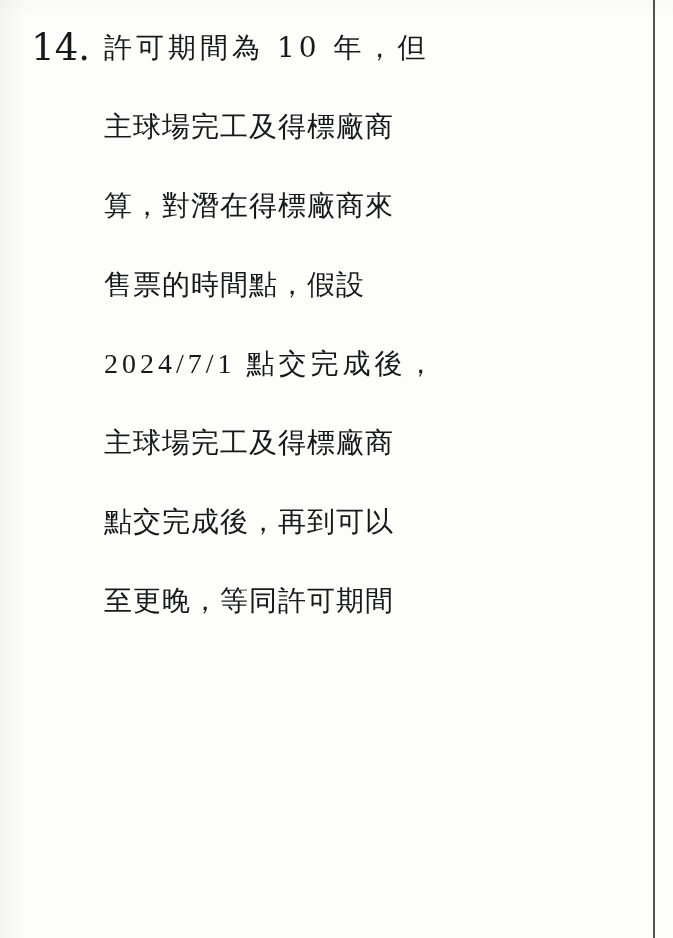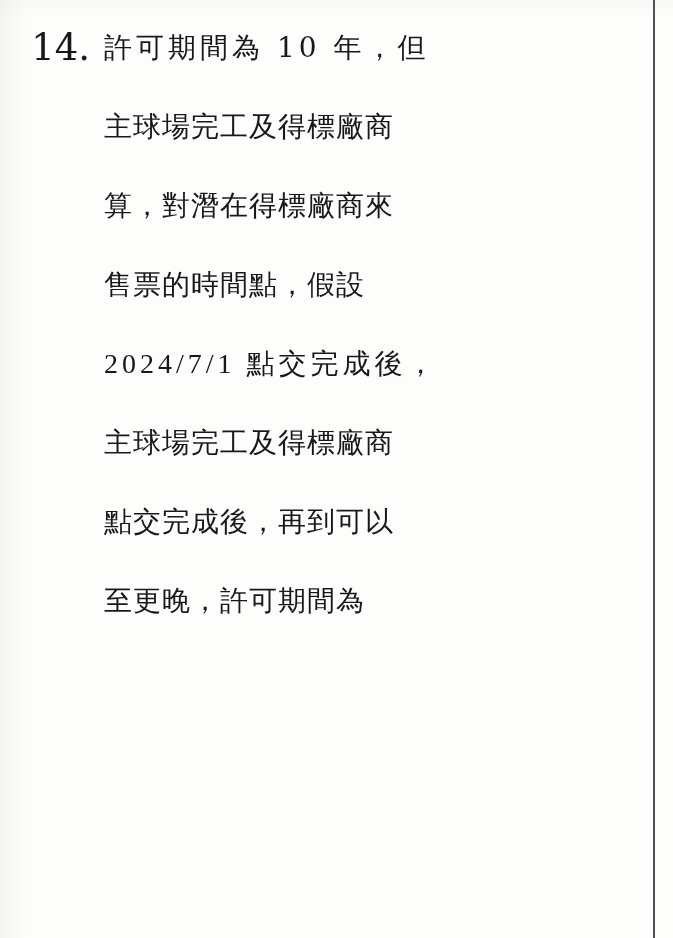--- a/index.html
+++ b/index.html
@@ -124,17 +124,17 @@
 
     <div class="line">
       <span class="indent"></span>
       <span class="text">點交完成後，再到可以</span>
     </div>
 
 
 
     <div class="line">
       <span class="indent"></span>
-      <span class="text">至更晚，許可期間為</span>
+      <span class="text">至更晚，等同許可期間</span>
     </div>
 
   </div>
 </div>
 
 </body></html>

